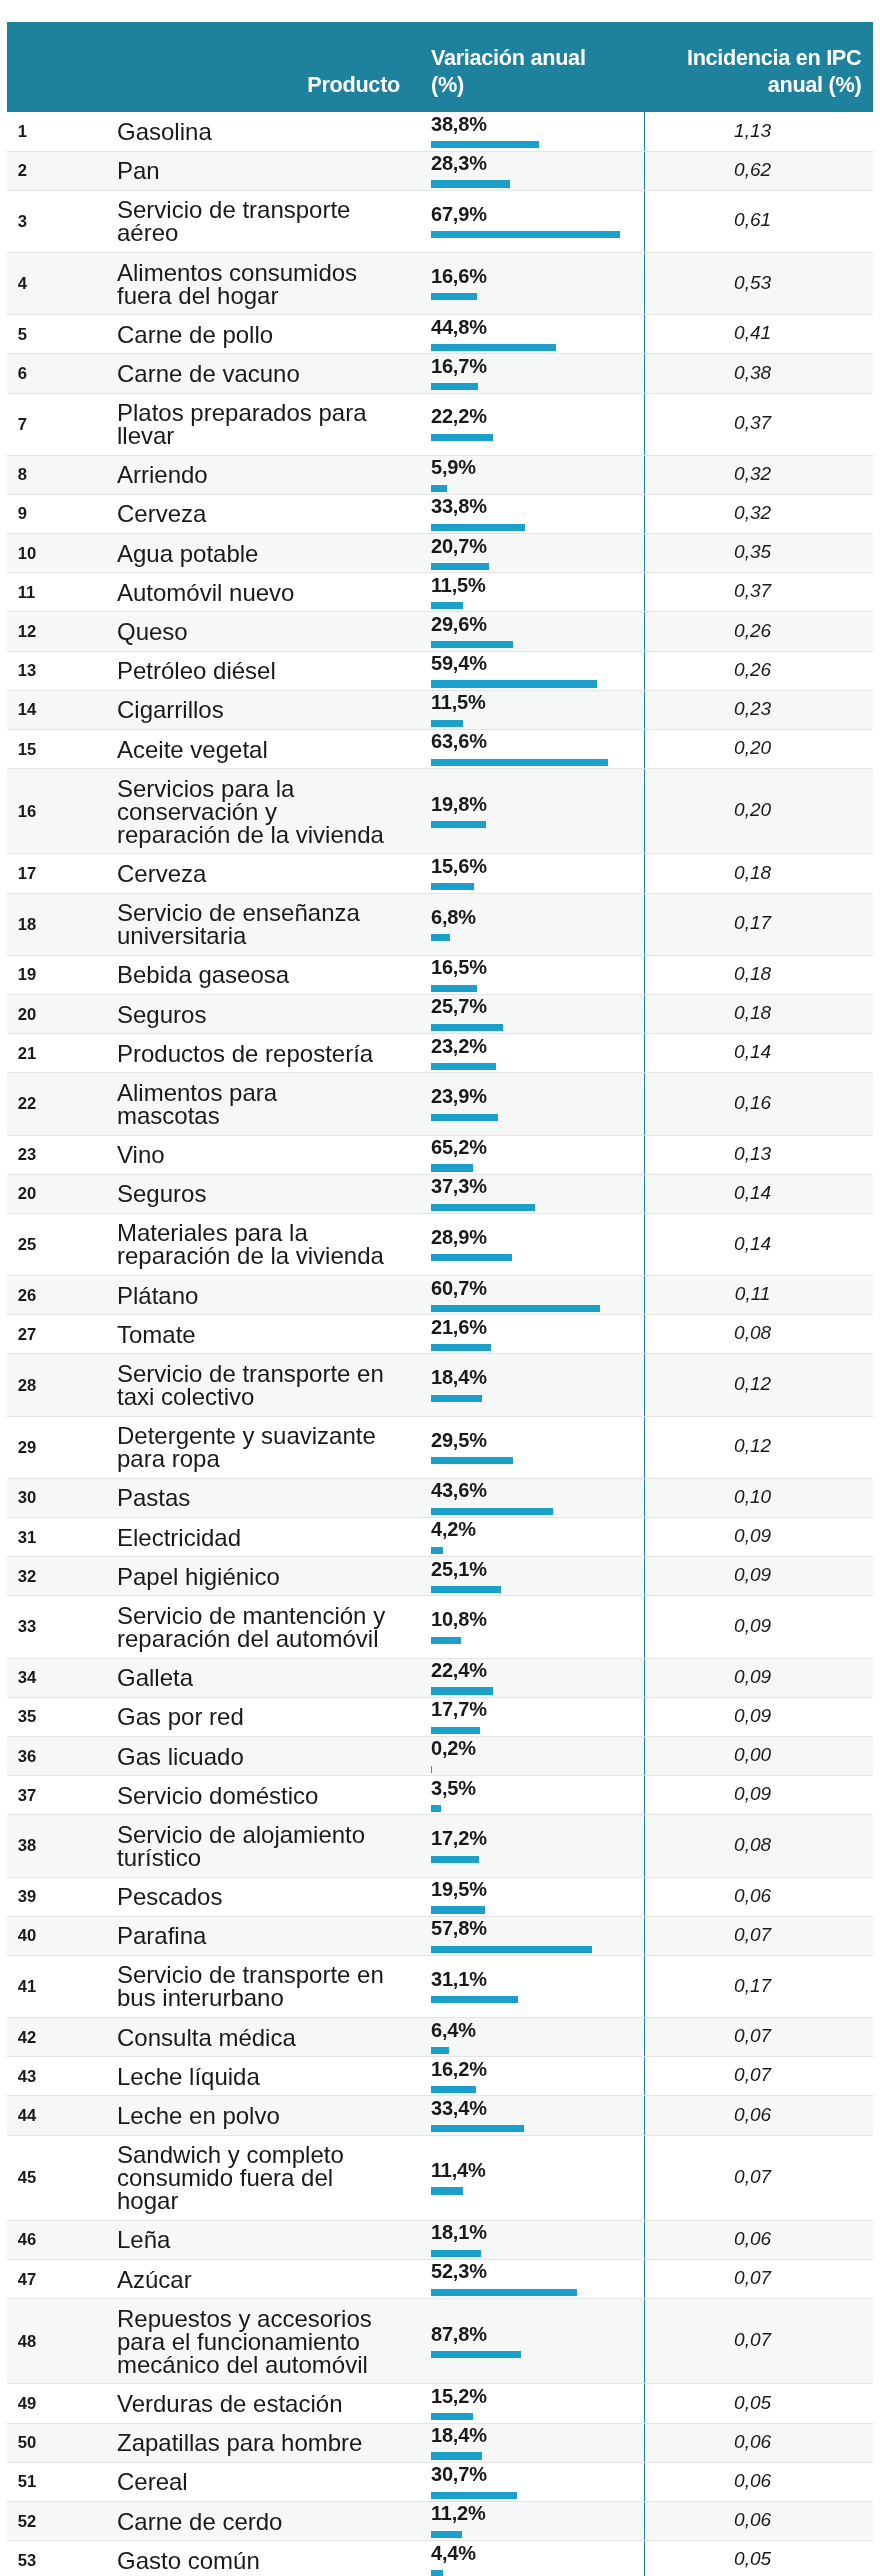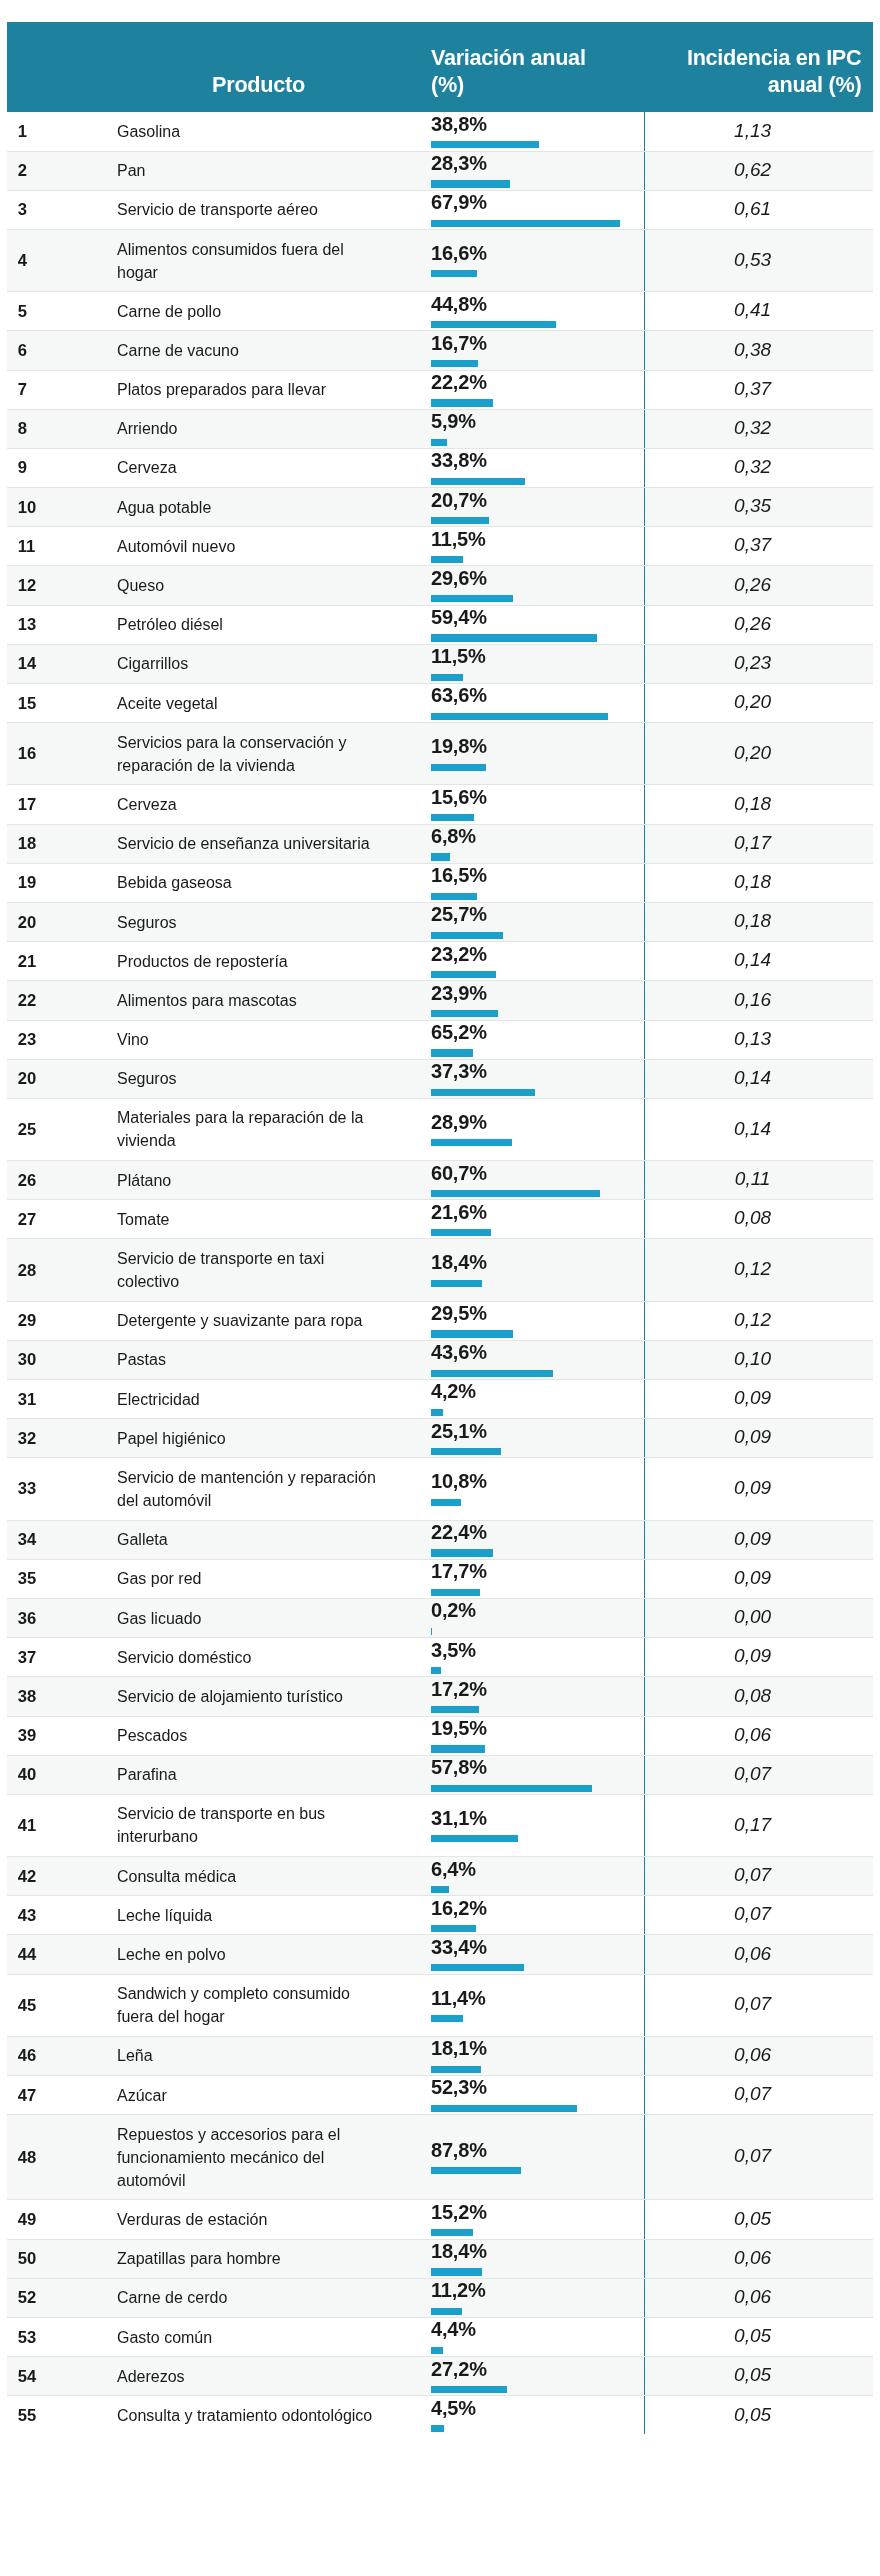--- a/index.html
+++ b/index.html
@@ -4,31 +4,31 @@
 <title>Variación anual e incidencia en IPC</title>
 <style>
   html, body { margin:0; padding:0; background:#ffffff; }
   body { width:881px; font-family:"Liberation Sans", sans-serif; -webkit-font-smoothing:antialiased; }
   #tbl { width:866px; margin:21.7px 7.2px 0 7.2px; border-collapse:collapse; table-layout:fixed; will-change:transform; }
   col.c-num { width:110px; }
   col.c-prod { width:283px; }
   col.c-var { width:244px; }
   col.c-inc { width:229px; }
   thead th { background:#1E829E; color:#ffffff; font-size:21.7px; font-weight:bold; letter-spacing:-0.3px; padding:0; vertical-align:bottom; height:81px; line-height:27px; box-sizing:border-box; }
-  thead th.h-prod { text-align:center; padding-bottom:14.4px; }
+  thead th.h-prod { text-align:right; padding-bottom:14.4px; }
   thead th.h-var   { text-align:left; padding-left:31px; padding-bottom:14.4px; }
   thead th.h-inc   { text-align:right; padding-right:11.6px; padding-bottom:14.4px; }
   thead th.h-var > span { display:block; max-width:170px; }
   thead th.h-inc > span { display:block; margin-left:auto; max-width:189px;margin-top:22px; }
   tbody tr { background:#ffffff; }
   tbody tr:last-child td { border-bottom:none; }
   tbody tr.alt { background:#F6F7F7; }
   tbody td { border-bottom:0.7px solid #E4E4E4; padding:0; vertical-align:middle; color:#1A1A1A; }
   td.c-num  { font-size:16.6px; font-weight:bold; padding-left:10.8px; line-height:23px; }
-  td.c-prod { font-size:16px; line-height:23px; padding:7.6px 14.4px 7.6px 0; }
+  td.c-prod { font-size:24px; line-height:23px; padding:7.6px 14.4px 7.6px 0; }
   td.c-var  { padding-left:31px; }
   td.c-inc  { font-size:19px; font-style:italic; text-align:center; padding-right:12.3px; border-left:1.4px solid #1E829E; line-height:23px; }
   .incval { position:relative; top:-1.4px; }
   .vnum { font-size:20px; font-weight:bold; line-height:21.7px; letter-spacing:-0.2px; display:block; position:relative; top:-0.7px; }
   .bar  { height:7.2px; background:#1AA0CB; margin-top:5px; }
 </style>
 <style>thead th{background:#1E829E;color:#FFFFFF;}tbody tr{background:#FFFFFF;}tbody tr.alt{background:#F6F7F7;}tbody td{border-bottom-color:#E4E4E4;color:#1A1A1A;}td.c-inc{border-left-color:#1E829E;}.bar{background:#1AA0CB;}</style></head>
 <body>
 
 <table id="tbl">
@@ -494,20 +494,29 @@
       </tr>
       <tr class="alt">
         <td class="c-num">50</td>
         <td class="c-prod">Zapatillas para hombre</td>
         <td class="c-var">
           <span class="vnum">18,4%</span>
           <div class="bar" style="width: 51px; background: rgb(26, 160, 203);"></div>
         </td>
         <td class="c-inc"><span class="incval">0,06</span></td>
       </tr>
+      <tr>
+        <td class="c-num">51</td>
+        <td class="c-prod">Cereal</td>
+        <td class="c-var">
+          <span class="vnum">30,7%</span>
+          <div class="bar" style="width: 86px; background: rgb(26, 160, 203);"></div>
+        </td>
+        <td class="c-inc"><span class="incval">0,06</span></td>
+      </tr>
       <tr class="alt">
         <td class="c-num">52</td>
         <td class="c-prod">Carne de cerdo</td>
         <td class="c-var">
           <span class="vnum">11,2%</span>
           <div class="bar" style="width: 31px; background: rgb(26, 160, 203);"></div>
         </td>
         <td class="c-inc"><span class="incval">0,06</span></td>
       </tr>
       <tr>

